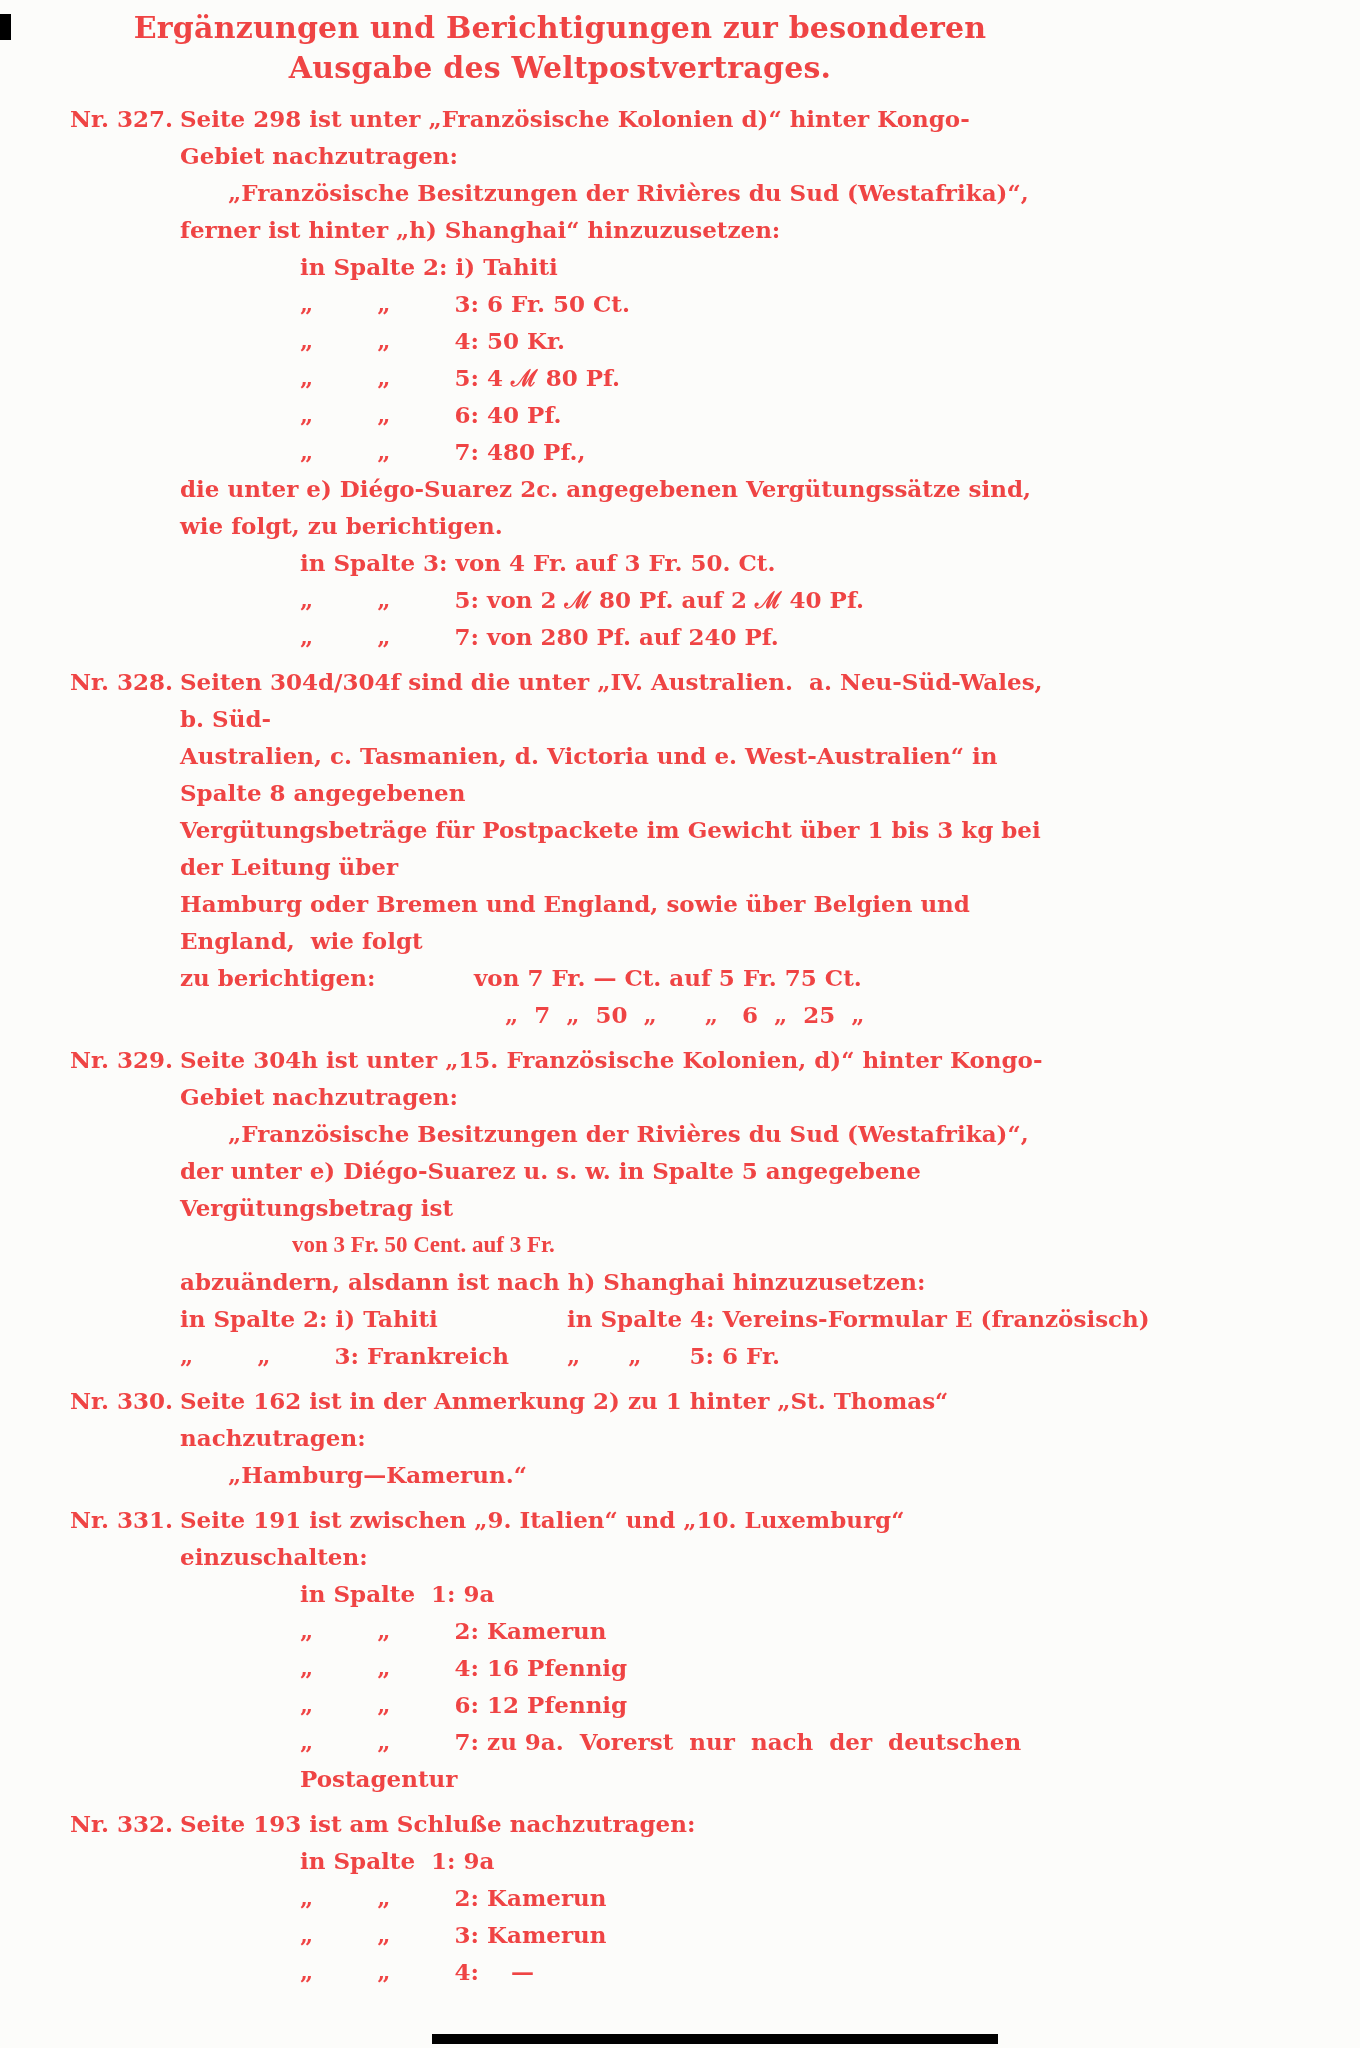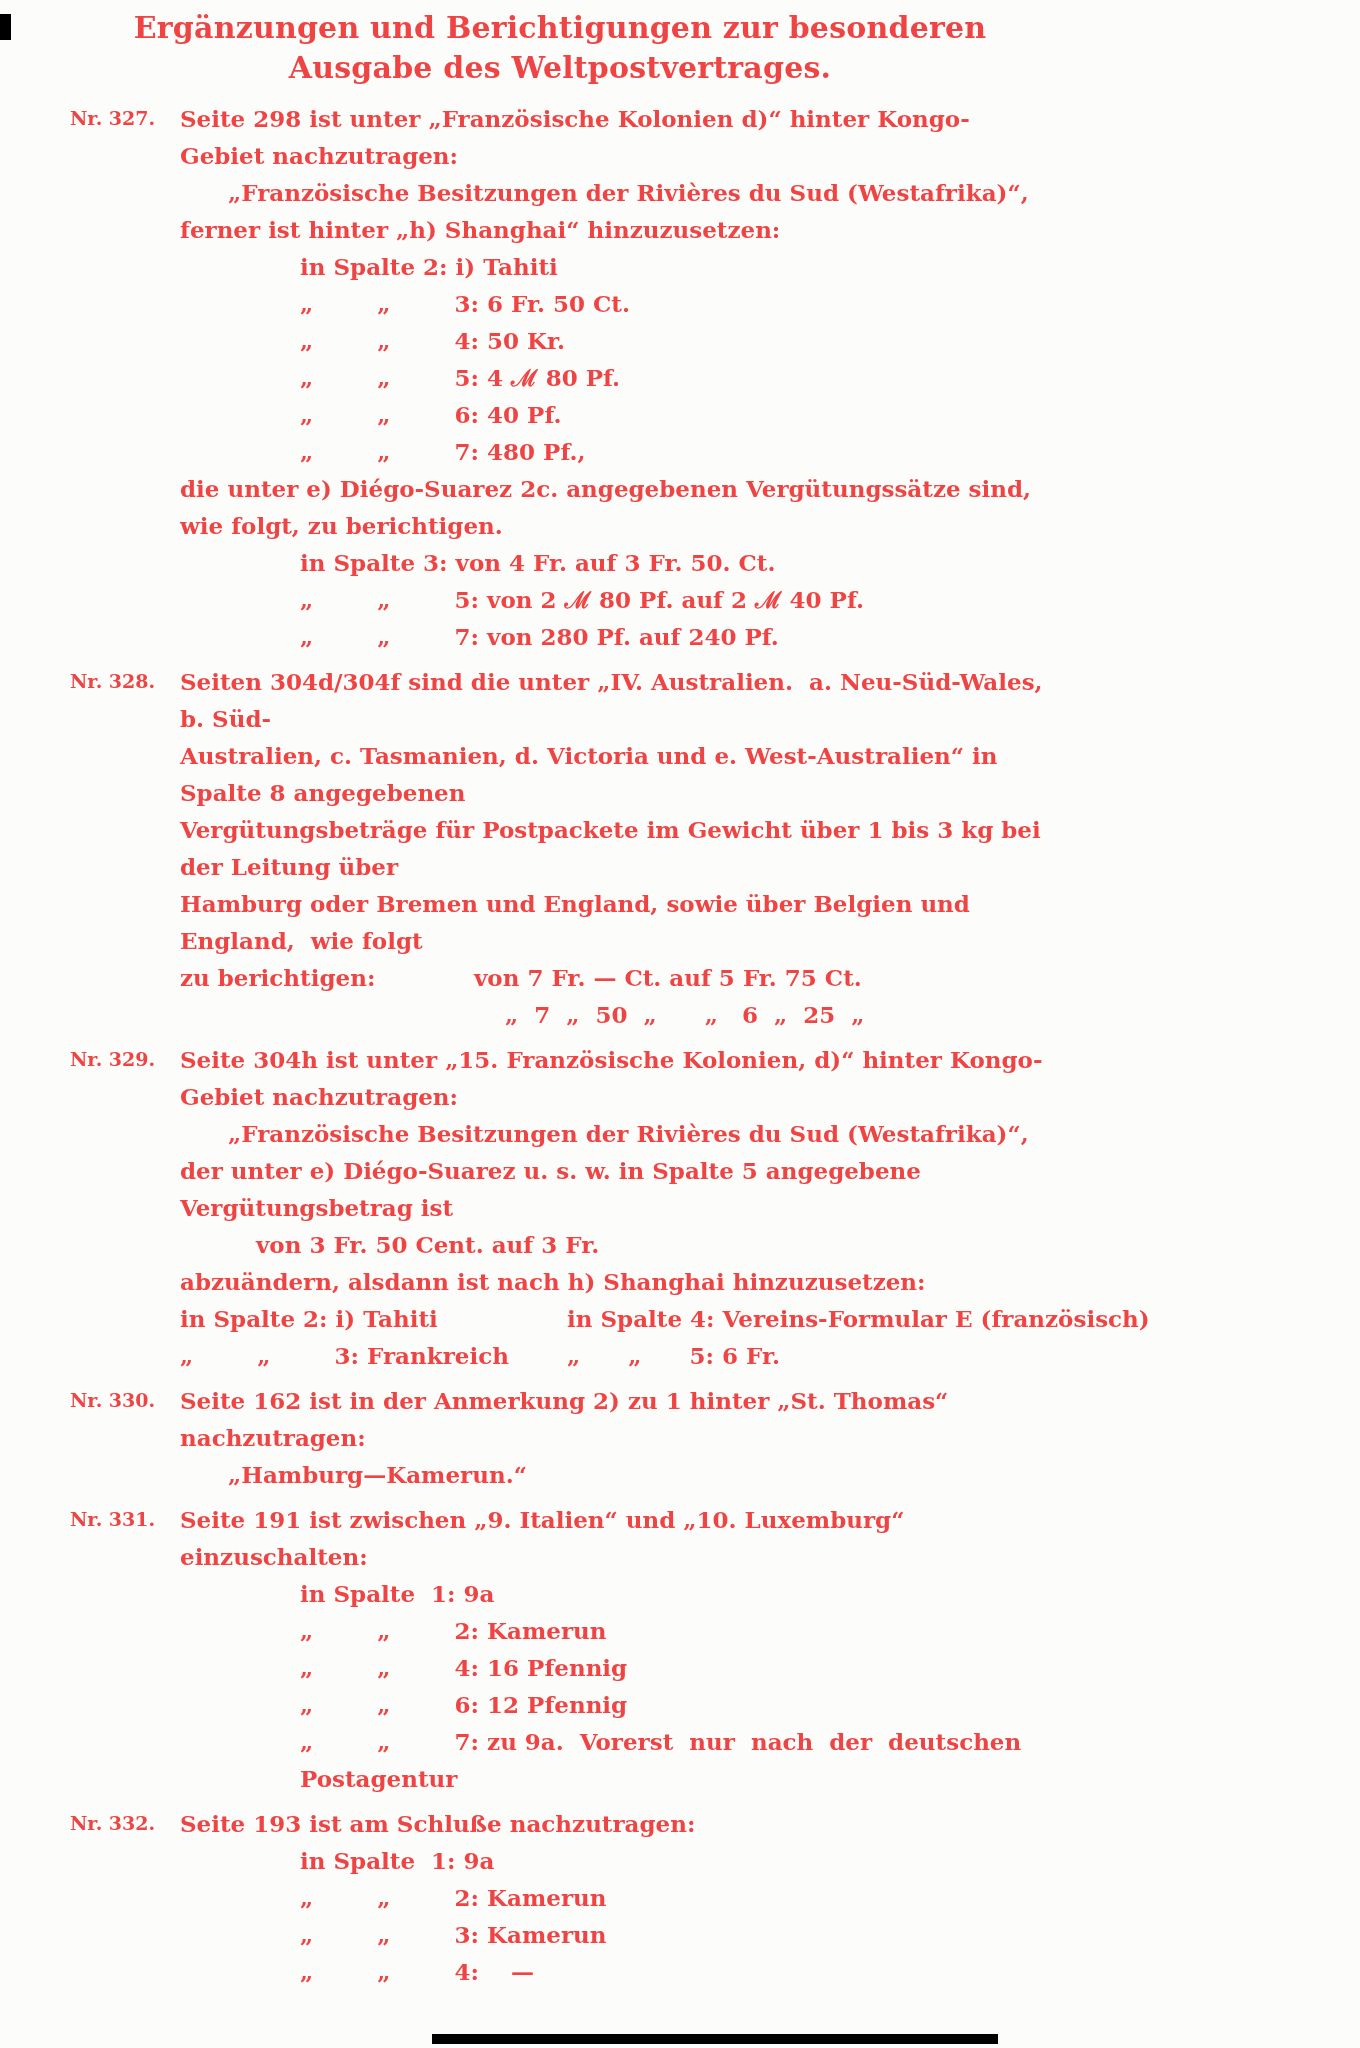--- a/index.html
+++ b/index.html
@@ -6,27 +6,27 @@
   .page{
     position:relative;width:1360px;height:2048px;overflow:hidden;
     background:#fcfcfa;color:#ef4444;
     font-family:"DejaVu Serif", serif;font-weight:700;
   }
   .content{position:absolute;left:70px;top:8px;width:980px;}
   .title-block{text-align:center;}
   .title-line{font-size:30px;line-height:40px;letter-spacing:0.2px;}
   .entries{margin-top:12px;}
   .entry{display:flex;margin-bottom:8px;}
-  .entry-num{flex:0 0 110px;width:110px;font-size:19px;line-height:37px;}
+  .entry-num{flex:0 0 110px;width:110px;font-size:23px;line-height:37px;}
   .entry-body{flex:1;font-size:23px;line-height:37px;max-width:870px;}
   .line{white-space:pre-wrap;position:relative;}
   .line-quote  {margin-left:48px;}
   .line-list   {margin-left:120px;}
   .line-cont   {margin-left:360px;}
-  .line-amount {margin-left:76px;}
+  .line-amount {margin-left:112px;font-family:Liberation Serif, serif;}
   .line-amount2{margin-left:325px;}
   .t2{position:absolute;top:0;white-space:pre;}
   .line-split .t2{left:294px;}
   .line-cols  .t2{left:387px;}
   .artifact-topleft{position:absolute;left:0;top:14px;width:11px;height:26px;background:#000;}
   .artifact-bottom-bar{position:absolute;left:432px;top:2034px;width:566px;height:10px;background:#000;}
 </style>
 </head>
 <body>
 

